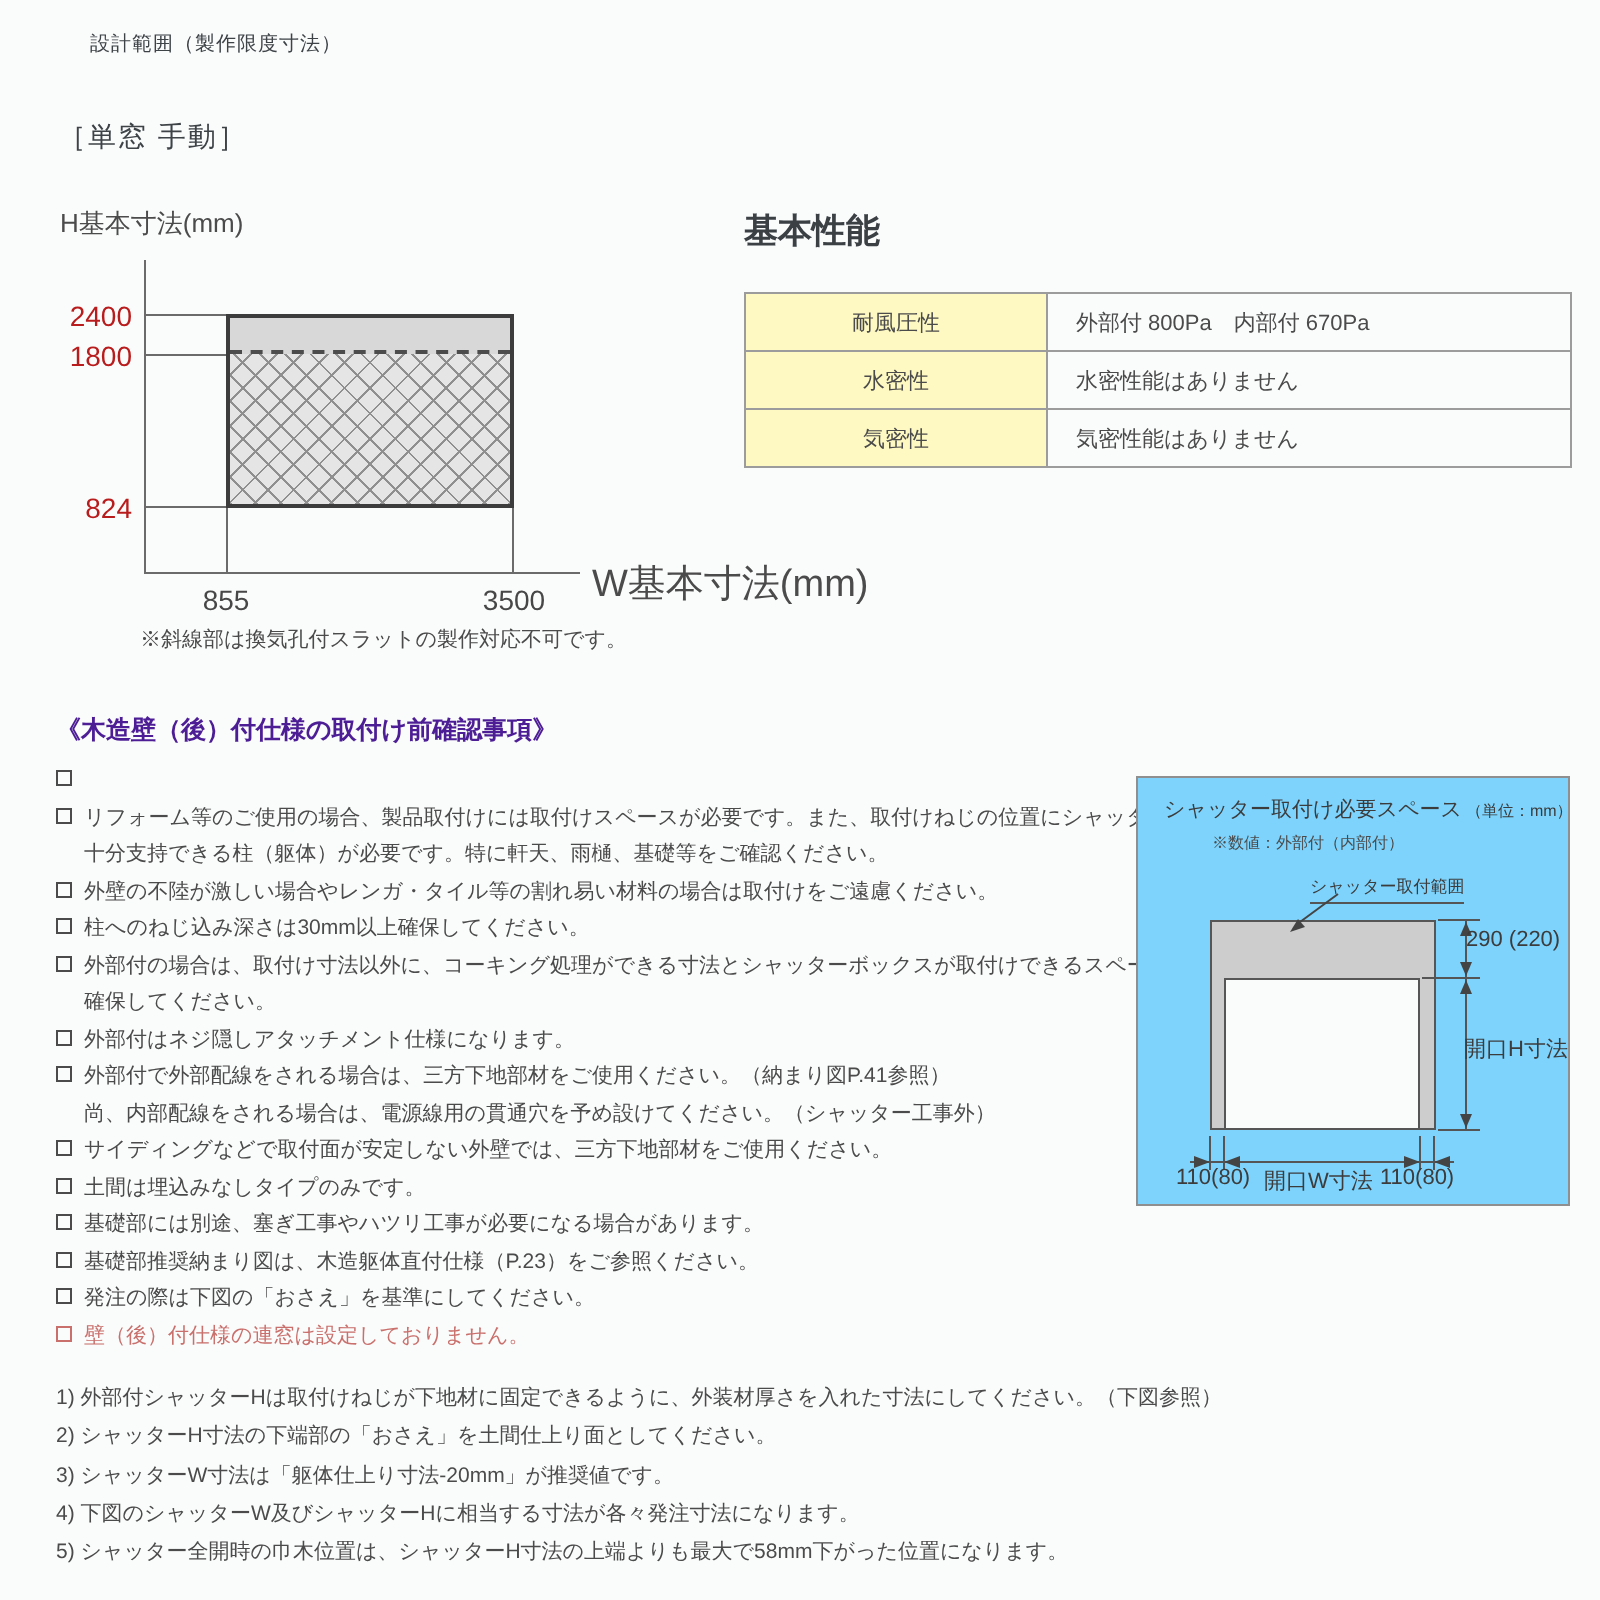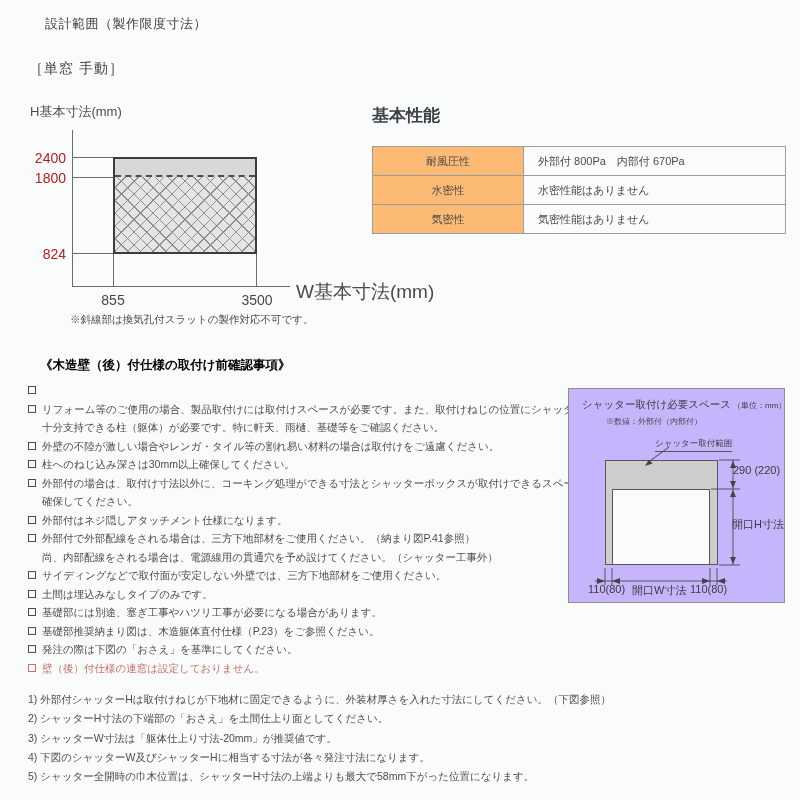--- a/index.html
+++ b/index.html
@@ -1,21 +1,21 @@
 <!DOCTYPE html>
 <html lang="ja"><head>
 <meta charset="utf-8">
 <style>
   html,body{margin:0;padding:0;}
   body{width:800px;height:800px;background:#fafbfb;font-family:"Liberation Sans",sans-serif;color:#4b4b4b;}
   .sheet{position:relative;width:800px;height:800px;overflow:hidden;}
   .abs{position:absolute;}
 
   
-  .page-title{left:45px;top:15px;font-size:13px;color:#3e4347;letter-spacing:.5px;}
+  .page-title{left:45px;top:15px;font-size:10px;color:#3e4347;letter-spacing:.5px;}
   .subtitle{left:29px;top:60px;font-size:14px;color:#3e4347;letter-spacing:1px;}
 
   
   .ylabel{left:30px;top:103px;font-size:13px;}
   .axis-v{left:72px;top:130px;width:1px;height:157px;background:#6b6b6b;}
   .axis-h{left:72px;top:286px;width:218px;height:1px;background:#6b6b6b;}
   .grid{height:1px;background:#6b6b6b;left:72px;width:41px;}
   .g1{top:157px;} .g2{top:177px;} .g3{top:253px;}
   .range-rect{left:113px;top:157px;width:144px;height:97px;border:2px solid #3c3c3c;box-sizing:border-box;background:#e5e5e5;}
   .band-top{position:absolute;left:0;right:0;top:0;height:16px;background:#d8d8d8;border-bottom:2px dashed #4c4c4c;}
@@ -28,37 +28,37 @@
   .t2400{left:26px;top:150px;} .t1800{left:26px;top:170px;} .t824{left:26px;top:246px;}
   .xtick{font-size:14px;text-align:center;color:#474747;}
   .t855{left:93px;top:292px;width:40px;} .t3500{left:233px;top:292px;width:48px;}
   .xlabel{left:296px;top:279px;font-size:19px;}
   .chart-note{left:70px;top:313px;font-size:10.5px;}
 
   
   .perf-heading{left:372px;top:104px;font-size:17px;font-weight:700;color:#3b4045;}
   .perf-table{left:372px;top:146px;width:414px;border-collapse:collapse;font-size:11px;color:#4b4b4b;}
   .perf-table th,.perf-table td{border:1px solid #9c9c9c;height:26px;}
-  .perf-table th{width:148px;background:#fdba74;font-weight:400;text-align:center;}
+  .perf-table th{width:148px;background:#fef9c3;font-weight:400;text-align:center;}
   .perf-table td{padding-left:14px;text-align:left;}
 
   
-  .chk-heading{left:40px;top:357px;font-size:12.5px;font-weight:700;color:#000000;}
+  .chk-heading{left:28px;top:357px;font-size:12.5px;font-weight:700;color:#4c1d95;}
   .chk-list{left:28px;top:381px;width:565px;}
   .chk-line{line-height:18.5px;font-size:10.5px;white-space:nowrap;color:#4b4b4b;}
   .chk-line.red{color:#c9706c;}
   .cbx{display:inline-block;width:8px;height:8px;border:1px solid currentColor;margin-right:6px;box-sizing:border-box;}
   .cbx.nobox{visibility:hidden;}
 
   
   .footnotes{left:28px;top:690px;width:600px;}
   .fn-line{font-size:10.5px;line-height:19.3px;white-space:nowrap;}
 
   
-  .diagram{left:568px;top:388px;width:217px;height:215px;border:1px solid #8f8f8f;box-sizing:border-box;background:#c4b5fd;}
+  .diagram{left:568px;top:388px;width:217px;height:215px;border:1px solid #8f8f8f;box-sizing:border-box;background:#7dd3fc;}
   .diagram .abs{position:absolute;}
   .dg-title{left:13px;top:9px;font-size:10.5px;color:#3c3c3c;white-space:nowrap;}
   .dg-unit{font-size:8px;margin-left:2px;}
   .dg-sub{left:13px;top:27px;font-size:8px;color:#4b4b4b;margin-left:24px;}
   .dg-range-label{left:86px;top:49px;font-size:8.5px;color:#3c3c3c;border-bottom:1px solid #555;padding-bottom:1px;white-space:nowrap;}
   .dg-outer{left:36px;top:71px;width:113px;height:105px;background:#cdcdcd;border:1px solid #565656;box-sizing:border-box;}
   .dg-inner{left:43px;top:100px;width:98px;height:76px;background:#fafbfb;border:1px solid #565656;box-sizing:border-box;}
   .dg-svg{left:0;top:0;}
   .dg-dim{font-size:11px;color:#3c3c3c;white-space:nowrap;}
   .d290{left:164px;top:75px;} .dH{left:163px;top:128px;}

